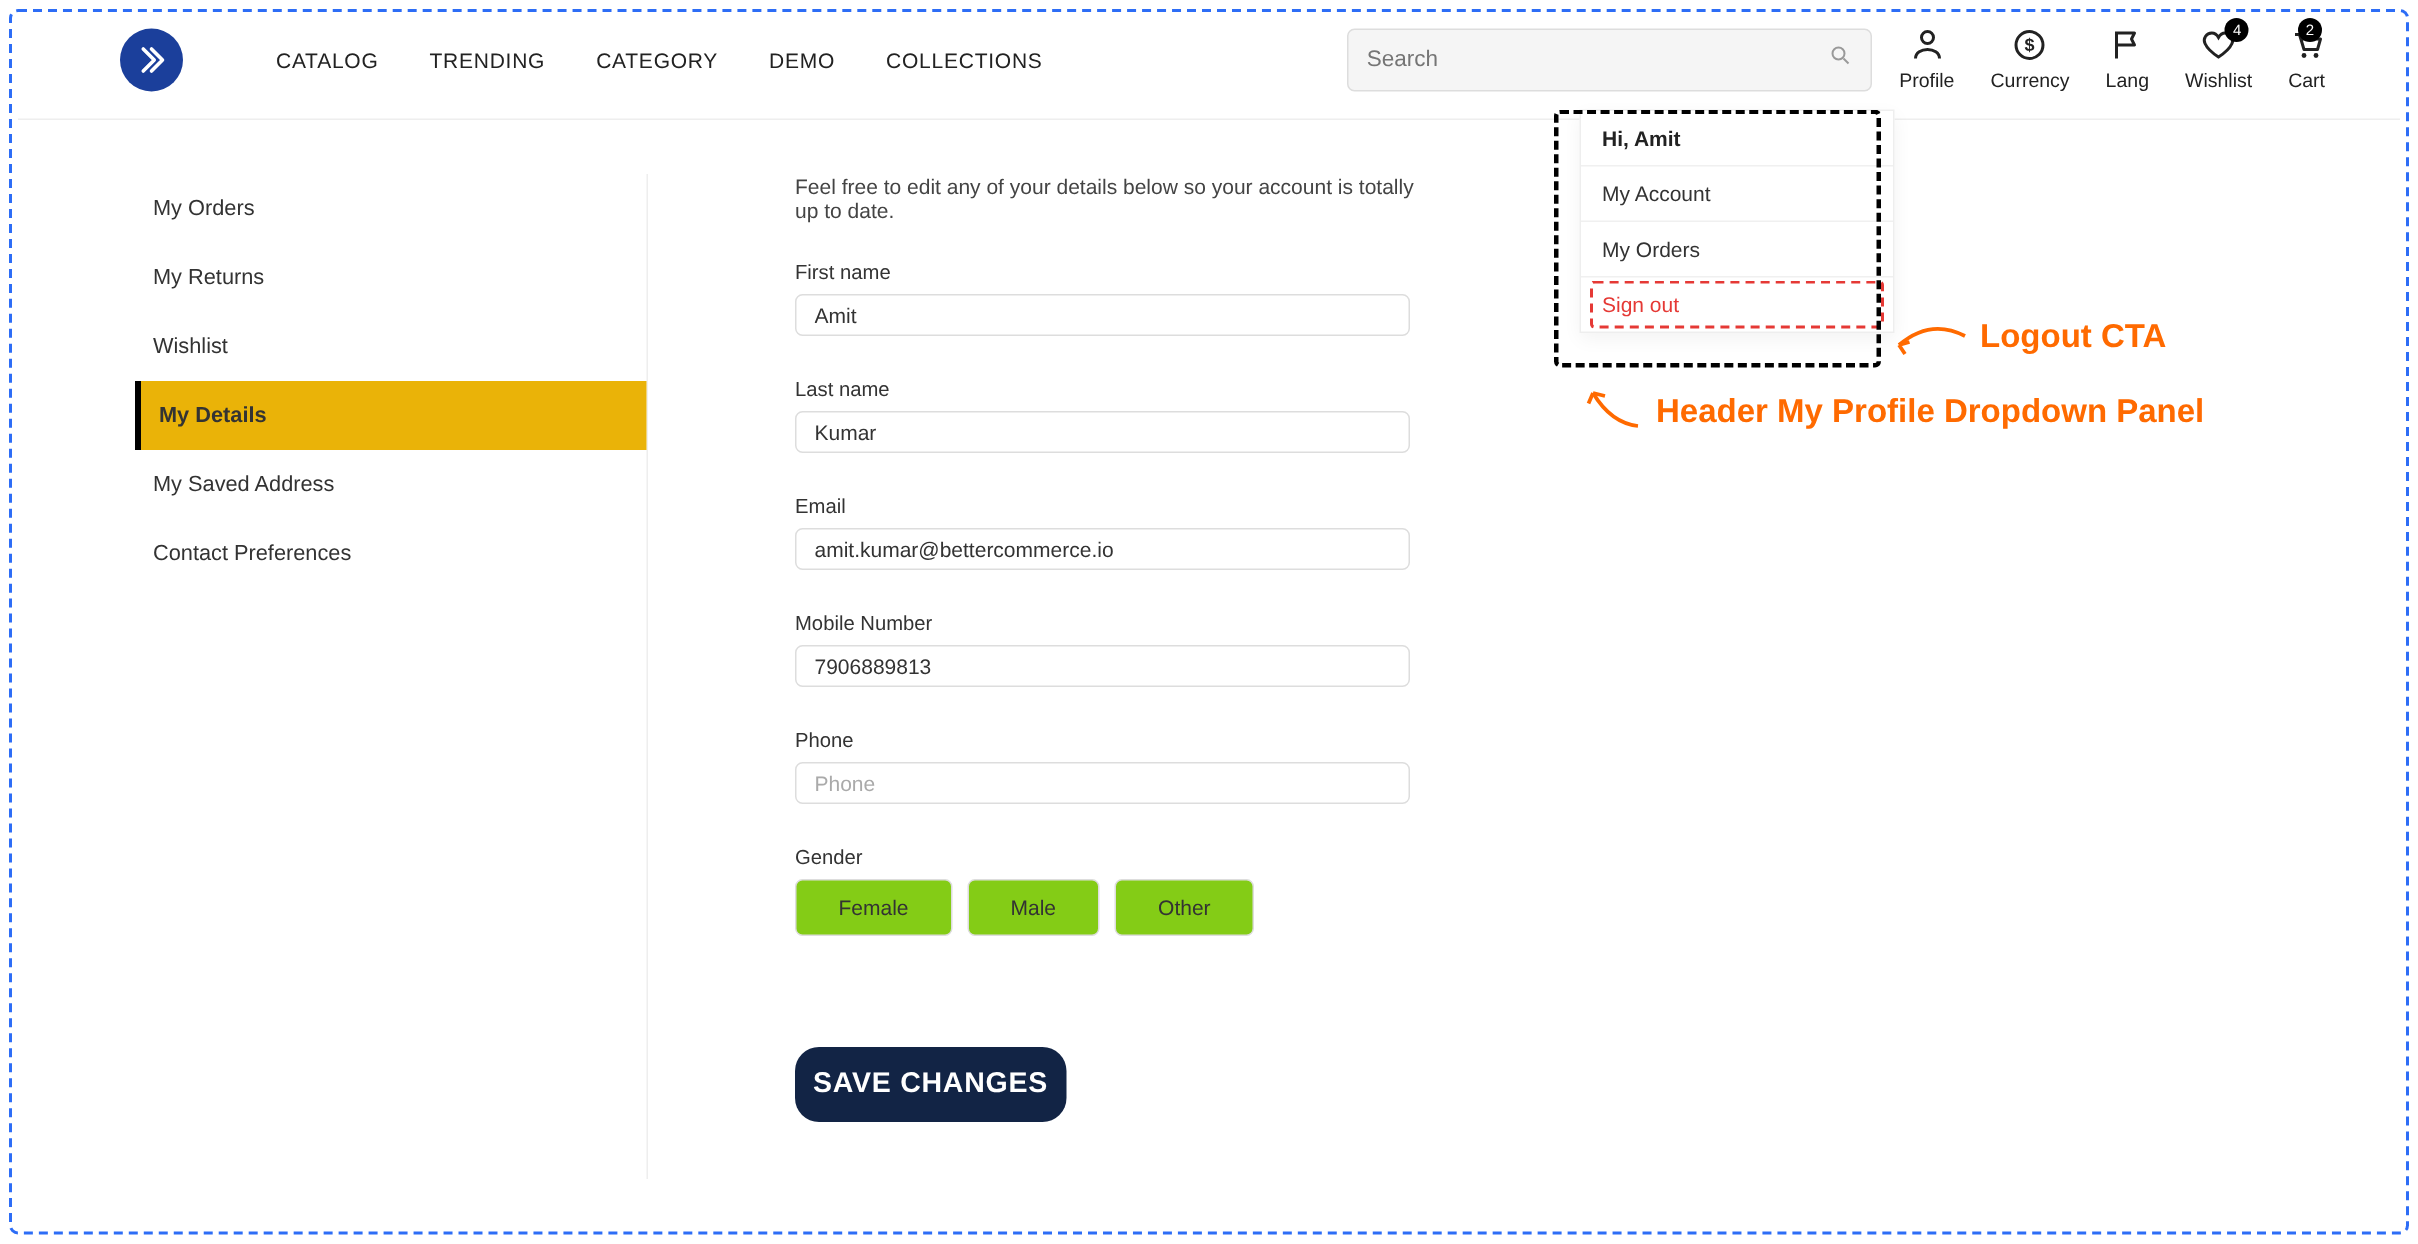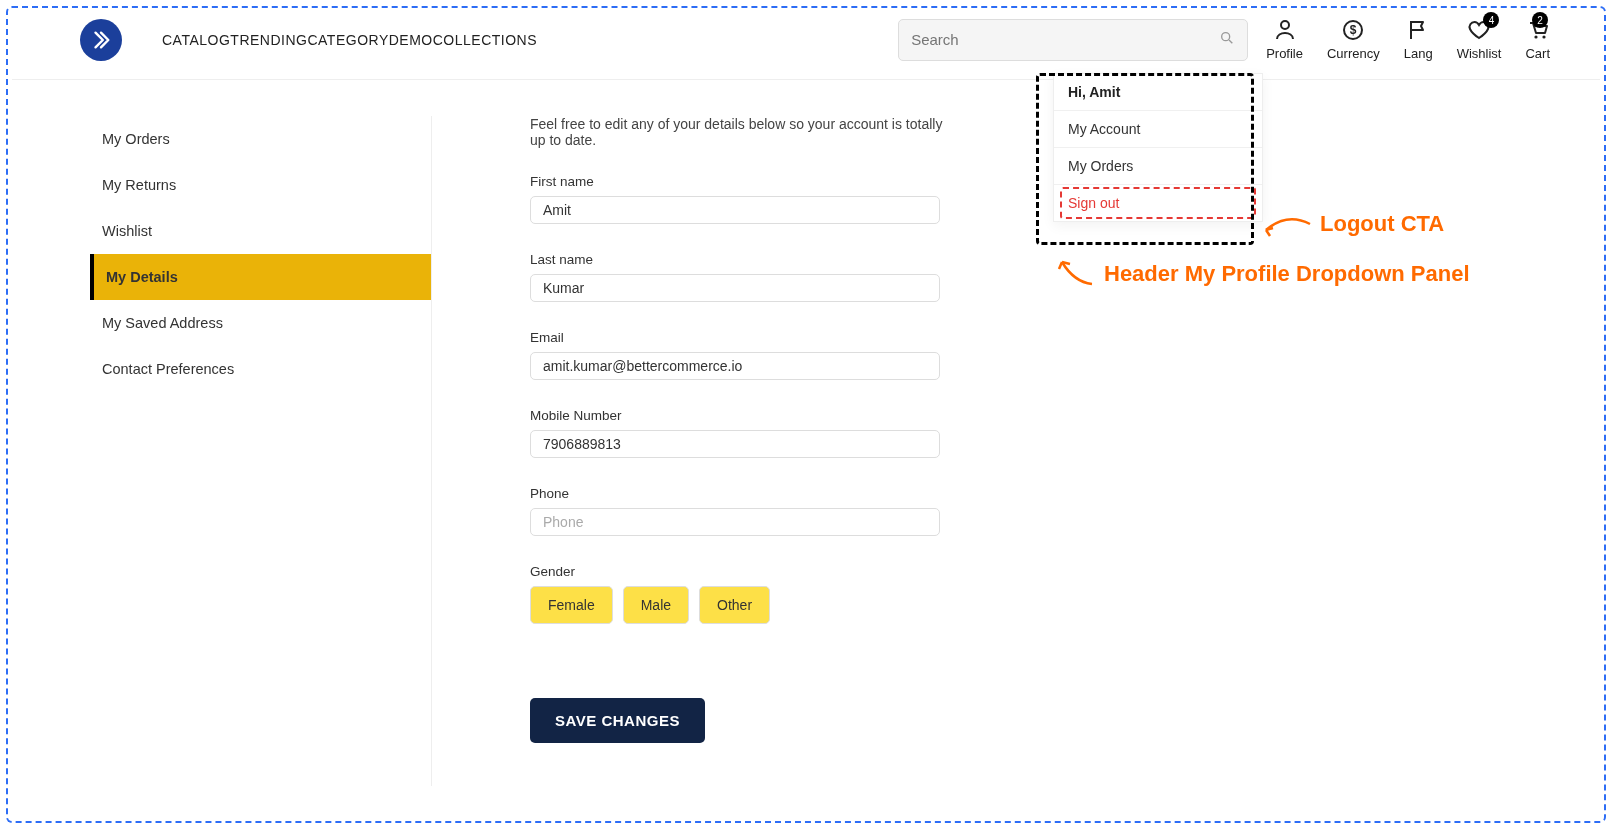--- a/index.html
+++ b/index.html
@@ -31,20 +31,22 @@
     .logo {
       width: 42px; height: 42px;
       background: #1b3f9b;
       border-radius: 50%;
       display: flex; align-items: center; justify-content: center;
       margin-right: 40px;
     }
     .logo svg { width: 22px; height: 22px; }
     .nav {
       display: flex;
+      gap: 34px;
+      margin-left: 22px;
     }
     .nav-item {
       font-size: 14px;
       letter-spacing: 0.5px;
       color: #222;
       cursor: pointer;
     }
     .spacer { flex: 1; }
     .search-box {
       width: 350px;
@@ -195,36 +197,36 @@
       border: 1px solid #ddd;
       border-radius: 5px;
       padding: 0 12px;
       font-size: 14px;
       color: #333;
       background: #fff;
     }
     .field input::placeholder { color: #aaa; }
     .gender-row { display: flex; gap: 10px; margin-top: 7px; }
     .gender-btn {
-      padding: 10px 17px;
+      padding: 10px 28px;
       border: 1px solid #ddd;
       border-radius: 5px;
       font-size: 14px;
       color: #333;
-      background: #fde047;
+      background: #84cc16;
       cursor: pointer;
     }
     .save-btn {
       margin-top: 46px;
       background: #122445;
       color: #fff;
       border: none;
-      border-radius: 5px;
-      padding: 14px 25px;
-      font-size: 15px;
+      border-radius: 16px;
+      padding: 14px 12px;
+      font-size: 19px;
       font-weight: 700;
       letter-spacing: 0.5px;
       cursor: pointer;
     }
   </style>
 </head>
 <body>
 
 <div class="dashed-frame"></div>
 

